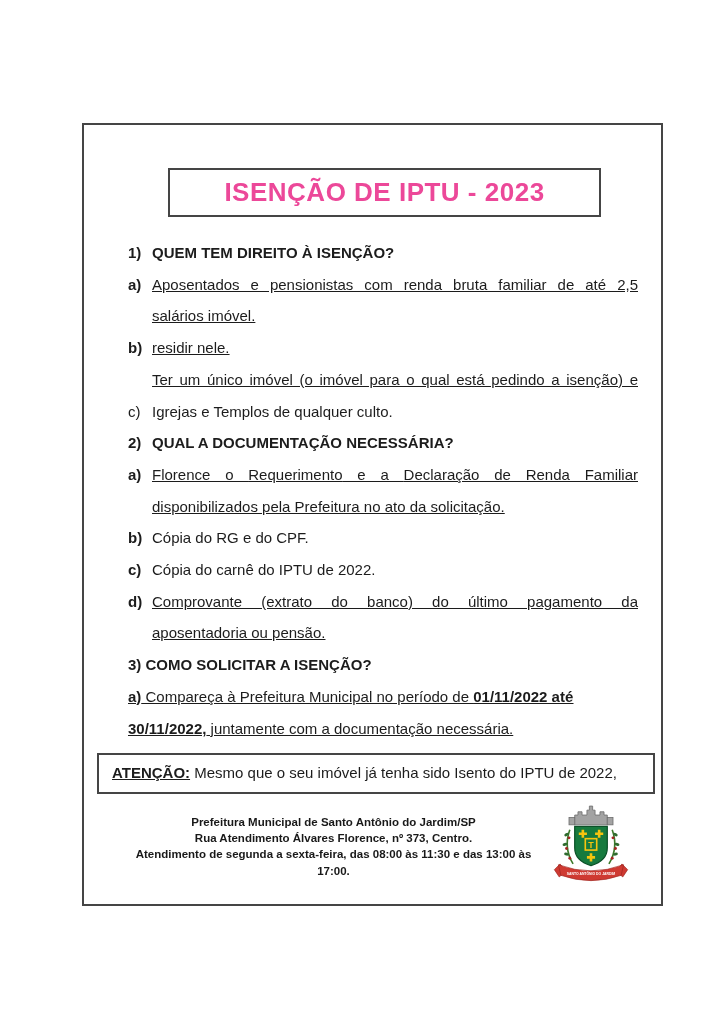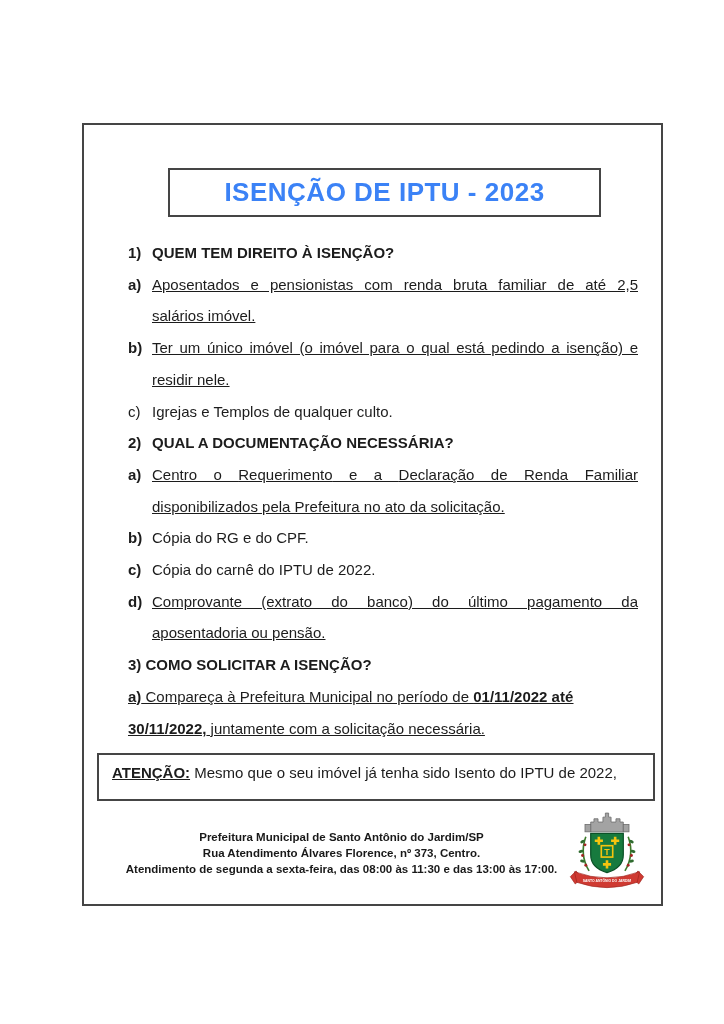--- a/index.html
+++ b/index.html
@@ -24,51 +24,51 @@
     width:433px; height:49px;
     border:2px solid #454545;
     box-sizing:border-box;
     display:flex; align-items:center; justify-content:center;
   }
   .title-box h1 {
     margin:0;
     font-size:26px;
     font-weight:bold;
     letter-spacing:0.5px;
-    color:#3b82f6;
+    color:#ec4899;
   }
   .doc-body {
     margin-top:20px;
     padding-left:44px;
     padding-right:23px;
     font-size:15px;
     line-height:31.7px;
   }
   .line { position:relative; }
   .hang { padding-left:24px; }
   .hang > .lbl { position:absolute; left:0; top:0; }
   .b { font-weight:bold; }
   .u { text-decoration:underline; }
   .ln { display:block;text-decoration:underline; }
   .jl { text-align-last:justify; -moz-text-align-last:justify; text-justify:inter-word; }
   .att-box {
     margin:9px 0 0 13px;
     width:558px;
     box-sizing:border-box;
     border:2px solid #454545;
-    padding:5px 14px 14px 13px;
+    padding:5px 14px 7px 13px;
     font-size:15px;
     line-height:25px;
   }
   .footer {
     display:flex;
     align-items:center;
     margin-top:8px;
     padding-left:34px;
-    padding-right:12px;
+    padding-right:28px;
   }
   .footer-text {
     flex:1;
     text-align:center;
     font-weight:bold;
     font-size:11.5px;
     line-height:16.3px;
     color:#191919;
   }
   .crest { width:84px; height:88px; flex:0 0 auto; }
@@ -87,49 +87,49 @@
     <div class="line hang b"><span class="lbl">1)</span><span>QUEM TEM DIREITO À ISENÇÃO?</span></div>
 
     <div class="line hang">
         <span class="lbl b">a)</span>
         <span class="ln jl">Aposentados e pensionistas com renda bruta familiar de até 2,5</span>
         <span class="ln">salários imóvel.</span>
       </div>
 
     <div class="line hang">
         <span class="lbl b">b)</span>
+        <span class="ln">residir nele.</span>
         <span class="ln jl">Ter um único imóvel (o imóvel para o qual está pedindo a isenção) e</span>
-        <span class="ln">residir nele.</span>
       </div>
 
     <div class="line hang"><span class="lbl">c)</span><span>Igrejas e Templos de qualquer culto.</span></div>
 
     <div class="line hang b"><span class="lbl">2)</span><span>QUAL A DOCUMENTAÇÃO NECESSÁRIA?</span></div>
 
     <div class="line hang">
         <span class="lbl b">a)</span>
-        <span class="ln jl"><span>Centro o </span><span class="u">Requerimento</span><span> e a </span><span class="u">Declaração de Renda Familiar</span></span>
+        <span class="ln jl"><span>Florence o </span><span class="u">Requerimento</span><span> e a </span><span class="u">Declaração de Renda Familiar</span></span>
         <span class="ln">disponibilizados pela Prefeitura no ato da solicitação.</span>
       </div>
 
     <div class="line hang"><span class="lbl b">b)</span><span>Cópia do RG e do CPF.</span></div>
 
     <div class="line hang"><span class="lbl b">c)</span><span>Cópia do carnê do IPTU de 2022.</span></div>
 
     <div class="line hang">
         <span class="lbl b">d)</span>
         <span class="ln jl">Comprovante (extrato do banco) do último pagamento da</span>
         <span class="ln">aposentadoria ou pensão.</span>
       </div>
 
     <div class="line b"><span>3)</span><span> COMO SOLICITAR A ISENÇÃO?</span></div>
 
     <div class="line">
         <span class="ln"><span class="b">a)</span><span> Compareça à Prefeitura Municipal no período de </span><span class="b u">01/11/2022 até</span></span>
-        <span class="ln"><span class="b u">30/11/2022,</span><span> juntamente com a solicitação necessária.</span></span>
+        <span class="ln"><span class="b u">30/11/2022,</span><span> juntamente com a documentação necessária.</span></span>
       </div>
 
   </div>
 
   <div class="att-box">
     <div><span class="b u">ATENÇÃO:</span><span> Mesmo que o seu imóvel já tenha sido Isento do IPTU de 2022,</span></div>
   </div>
 
   <div class="footer">
     <div class="footer-text">

